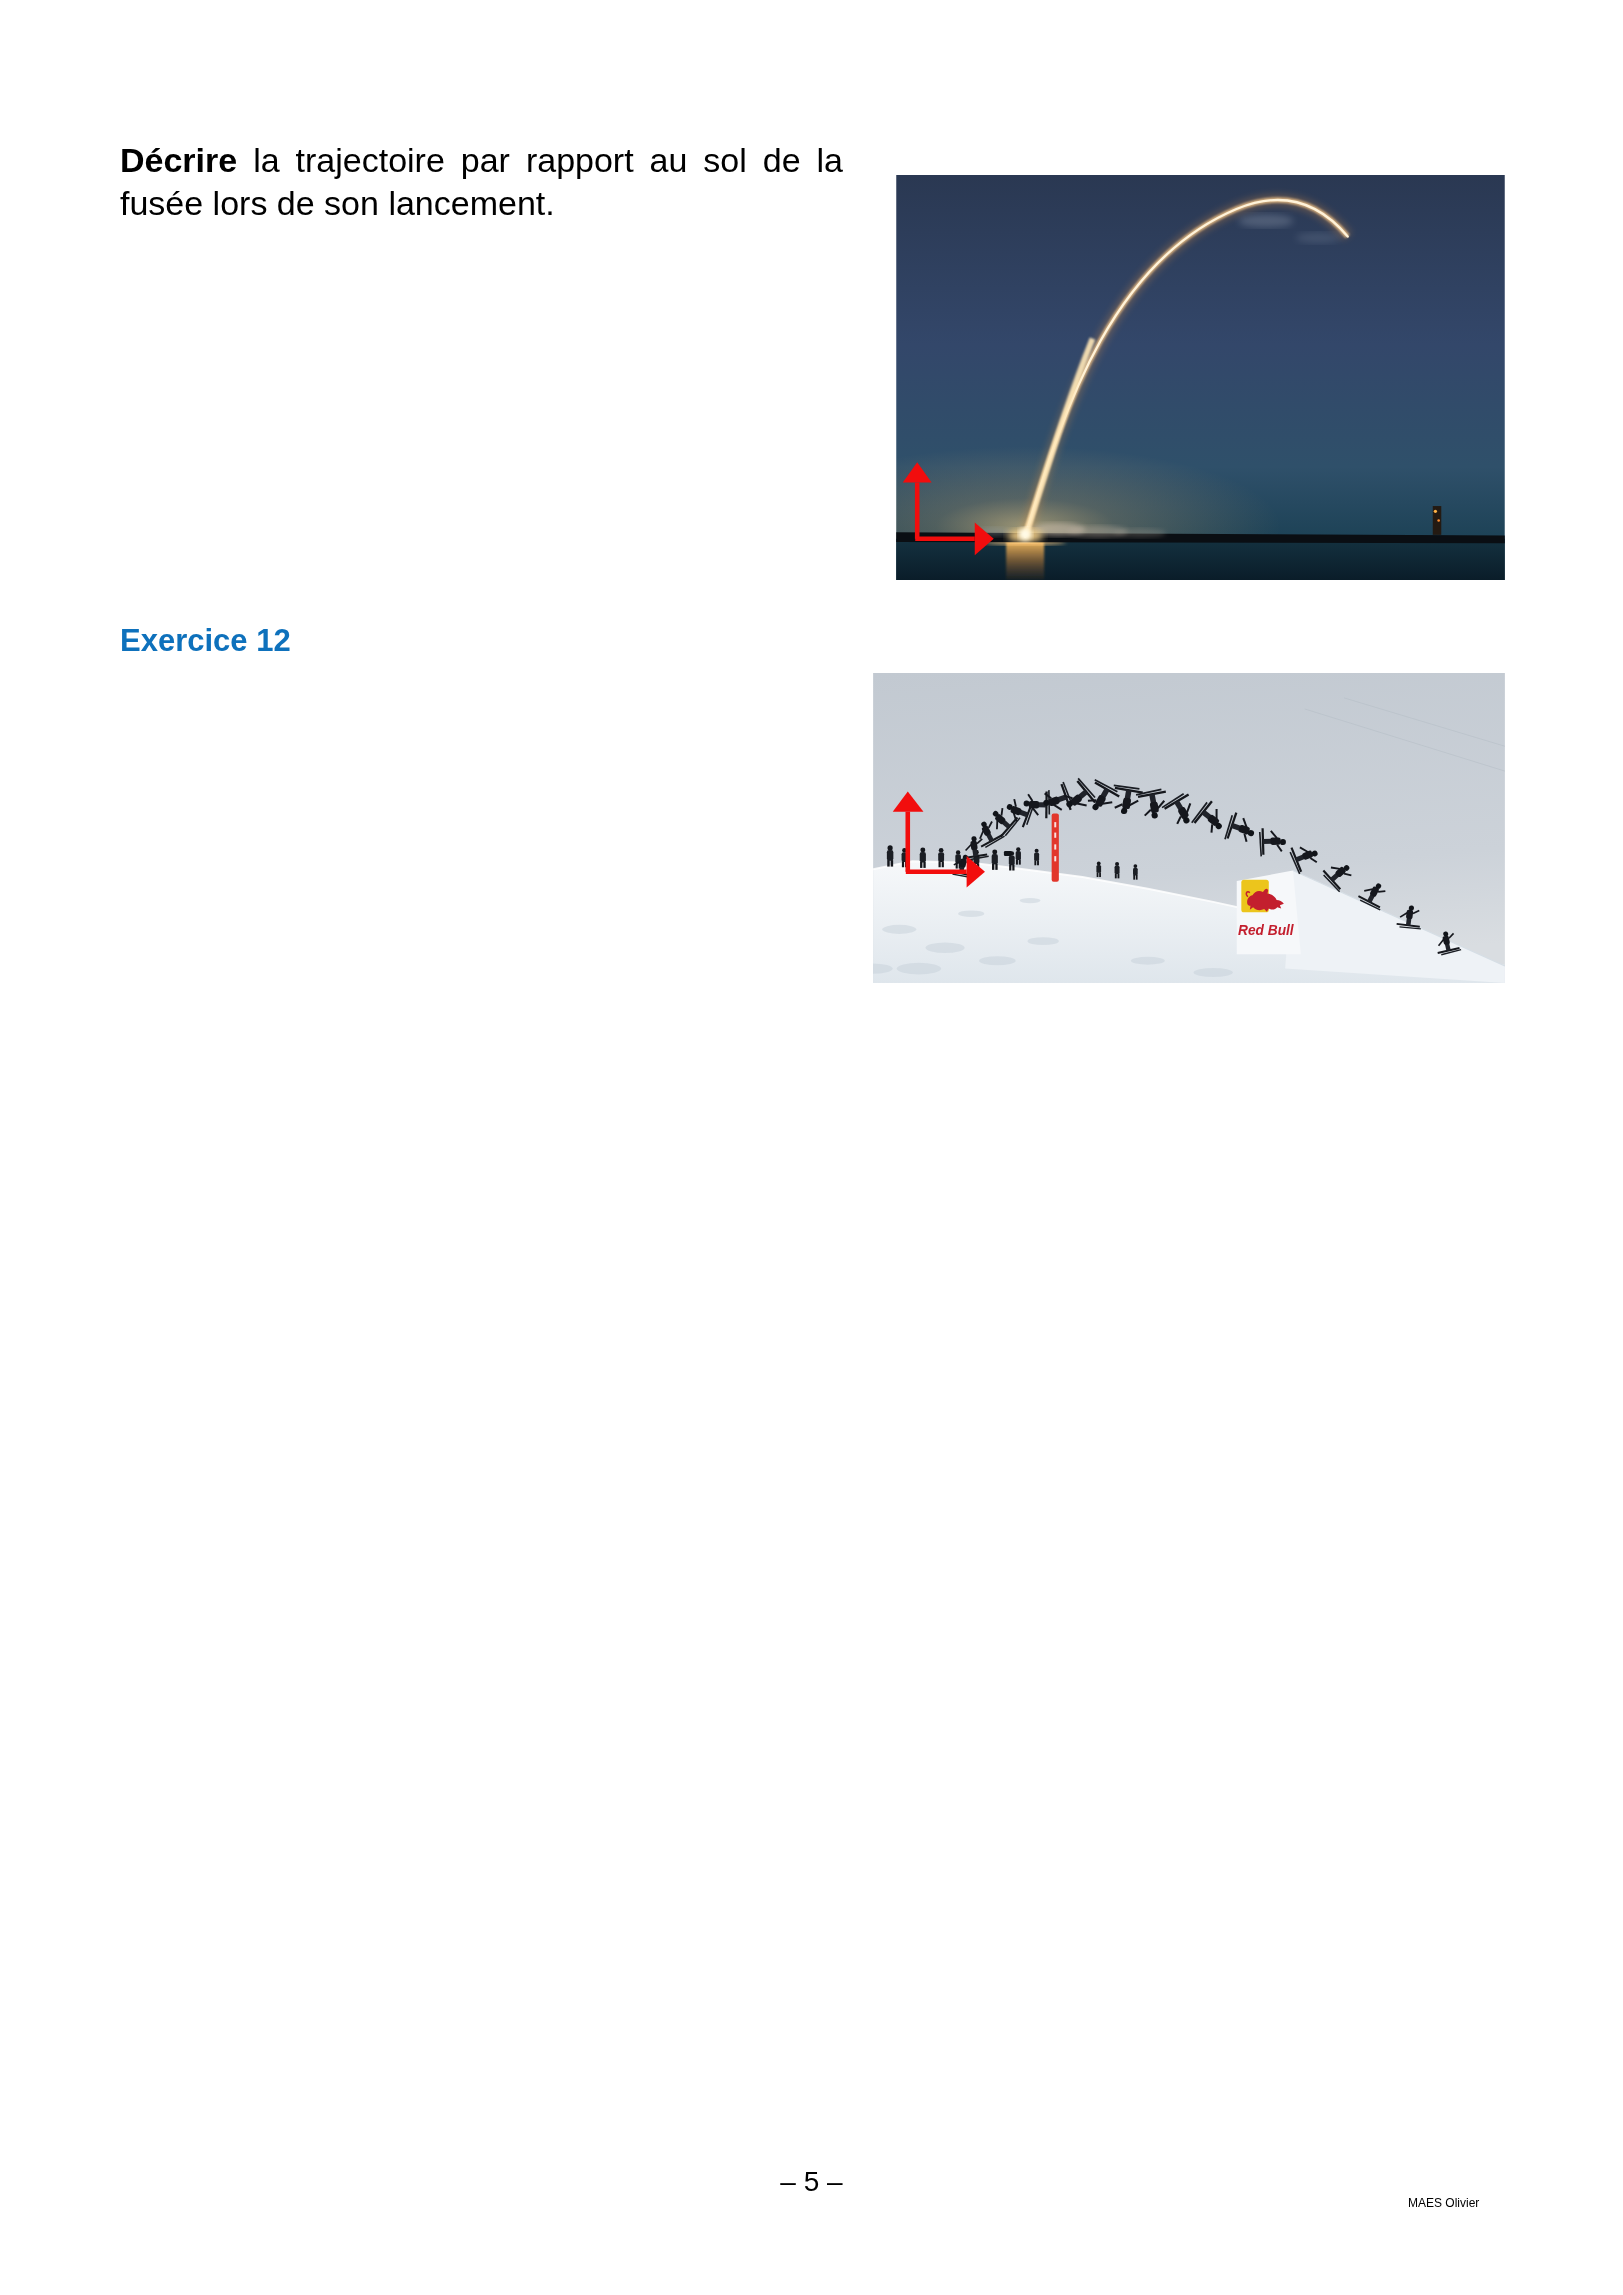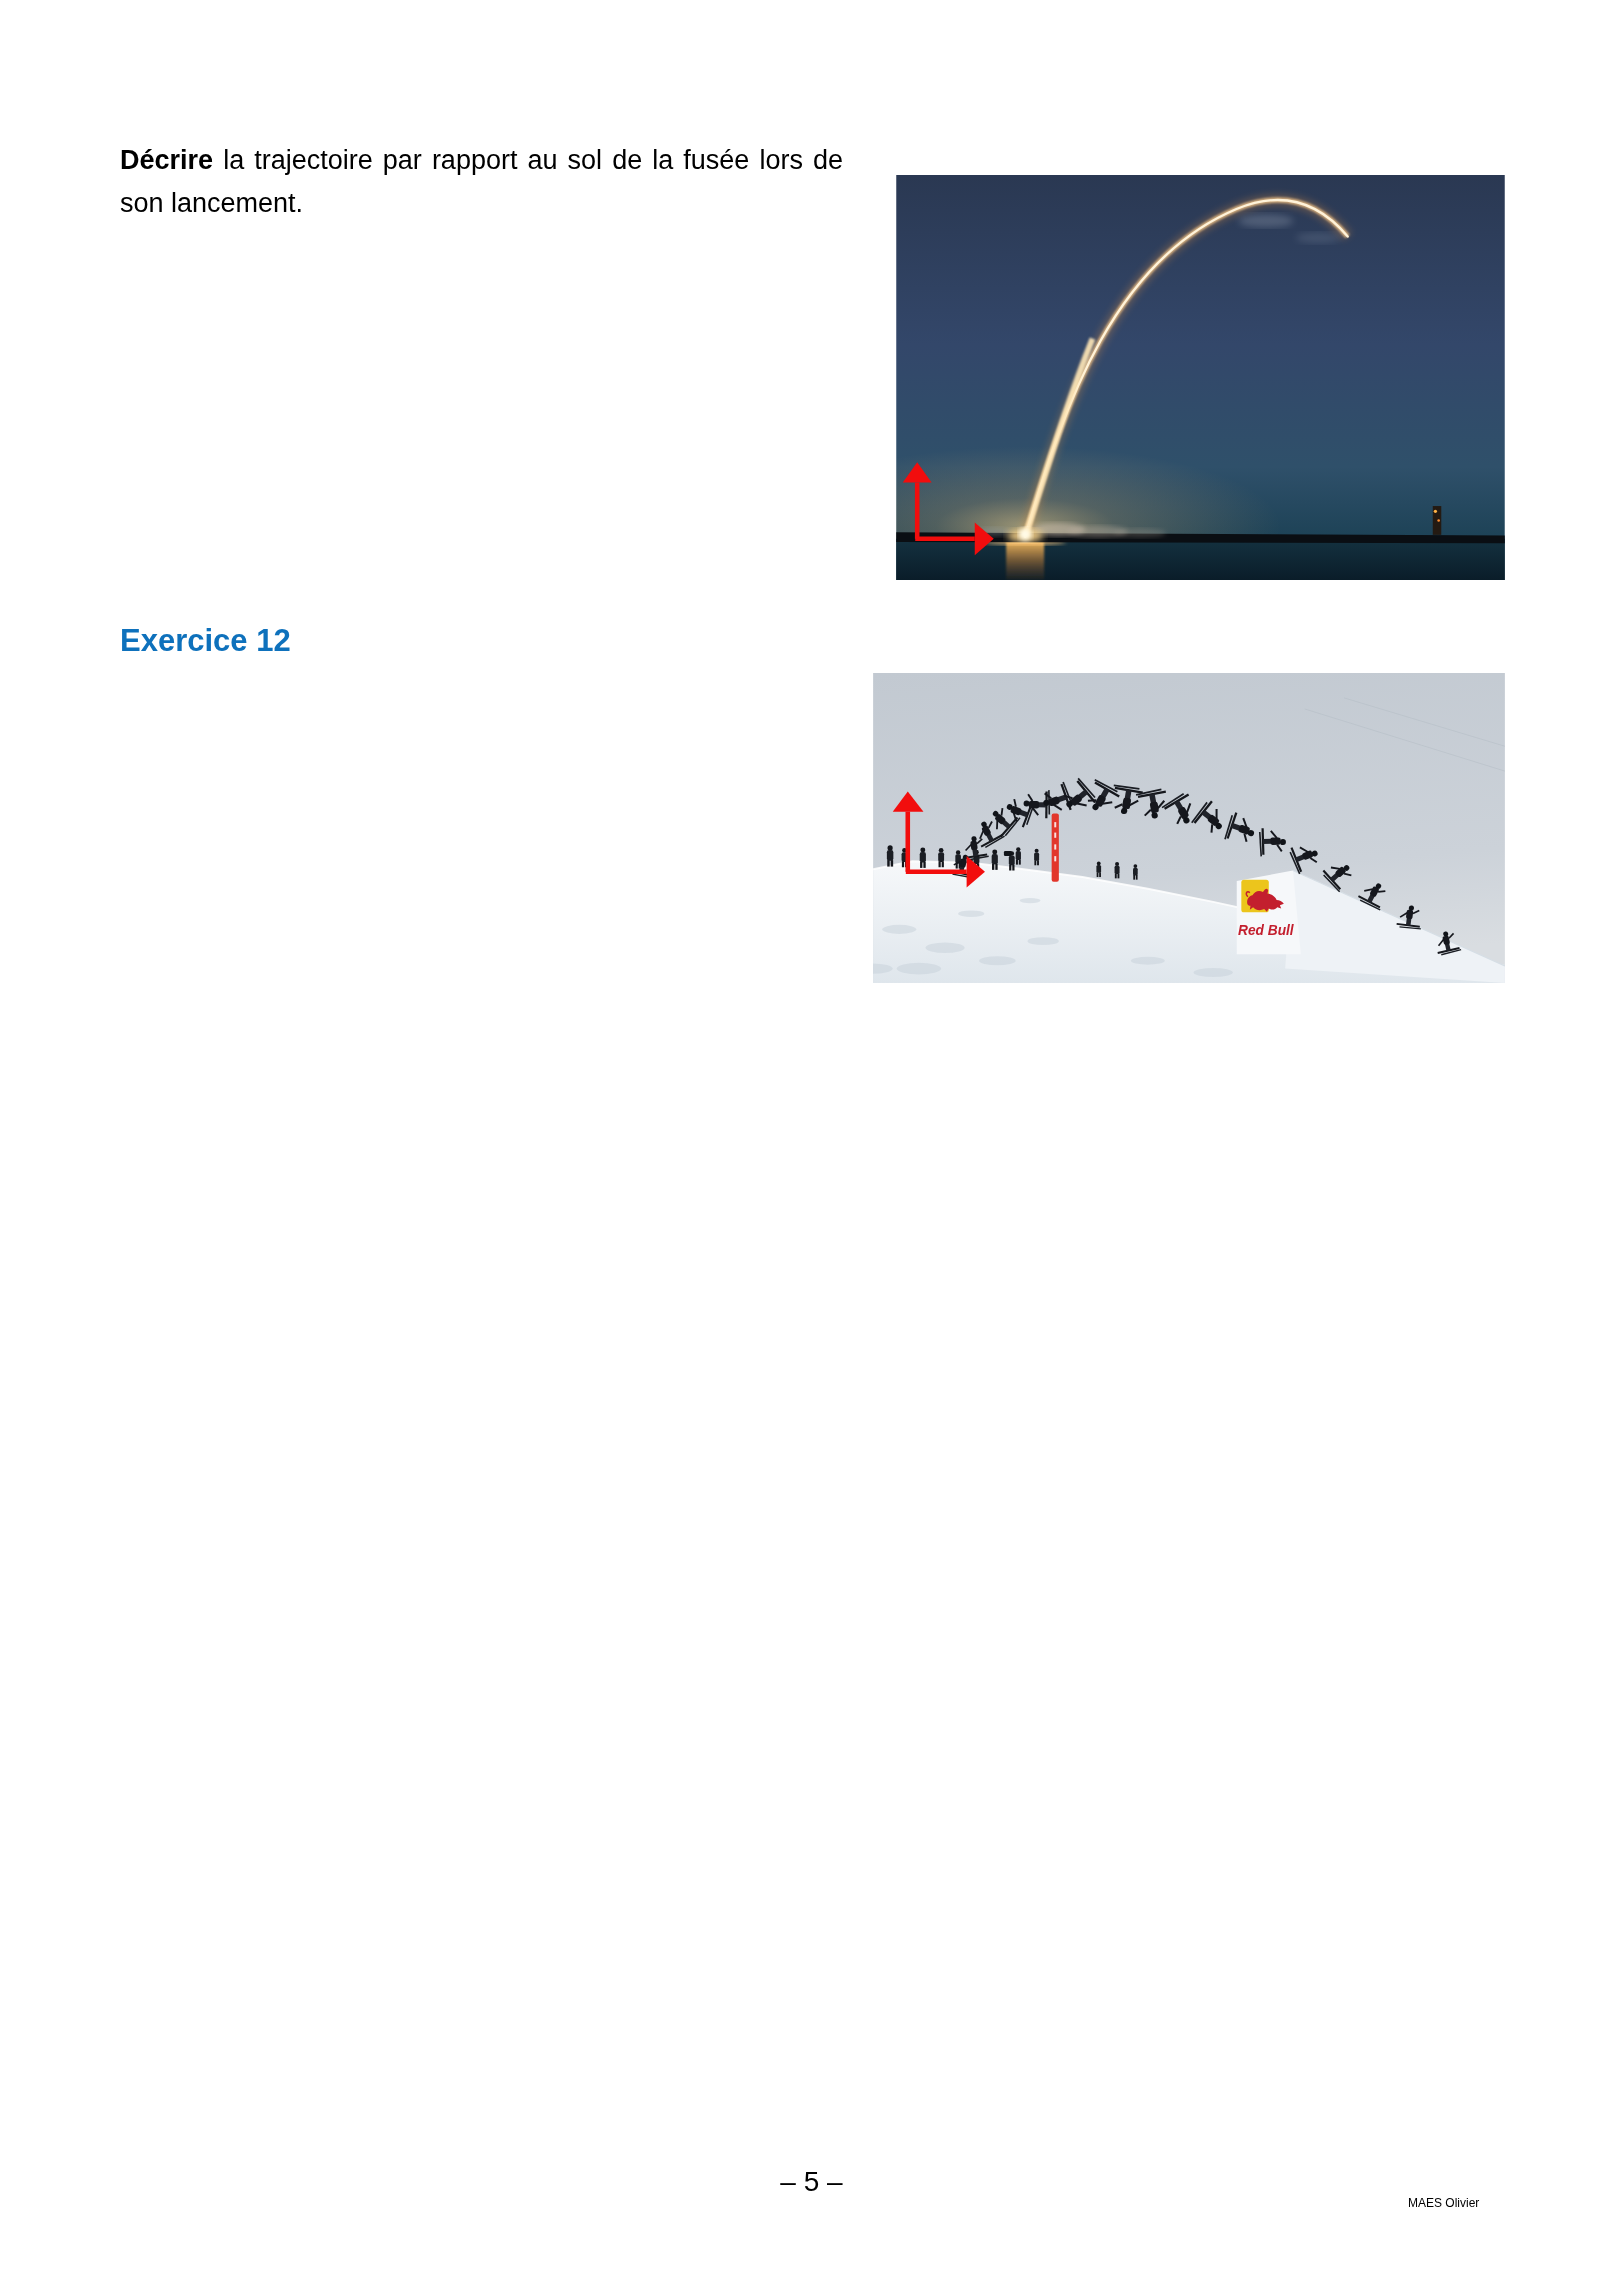--- a/index.html
+++ b/index.html
@@ -9,21 +9,21 @@
     --rb-red:#c31f2e;
     --rb-yellow:#ecc51c;
   }
   html,body{margin:0;padding:0;background:#888;}
   .page{
     position:relative;width:1623px;height:2295px;background:#ffffff;
     font-family:"Liberation Sans", sans-serif;color:#000;overflow:hidden;
   }
   .ex-block{position:absolute;left:120px;width:723px;}
   .ex-title{font-size:31px;font-weight:bold;color:var(--heading-blue);line-height:42px;margin:0;}
-  .ex-body{font-size:27px;line-height:43px;text-align:justify;margin:0;}
+  .ex-body{font-size:34px;line-height:43px;text-align:justify;margin:0;}
   .lead{font-weight:bold;}
   .figure{position:absolute;overflow:hidden;text-align:center;}
   .fig-rocket{left:896px;top:175px;width:609px;height:405px;}
   .fig-ski{left:873px;top:673px;width:632px;height:310px;}
   .page-num{position:absolute;left:0;top:2166px;width:1623px;text-align:center;font-size:28px;}
   .author{position:absolute;left:1408px;top:2196px;font-size:12px;}
   .ax-line{stroke:var(--axis-red);stroke-width:7;}
   .ax-head{fill:var(--axis-red);}
   svg{display:block;}
 </style>

